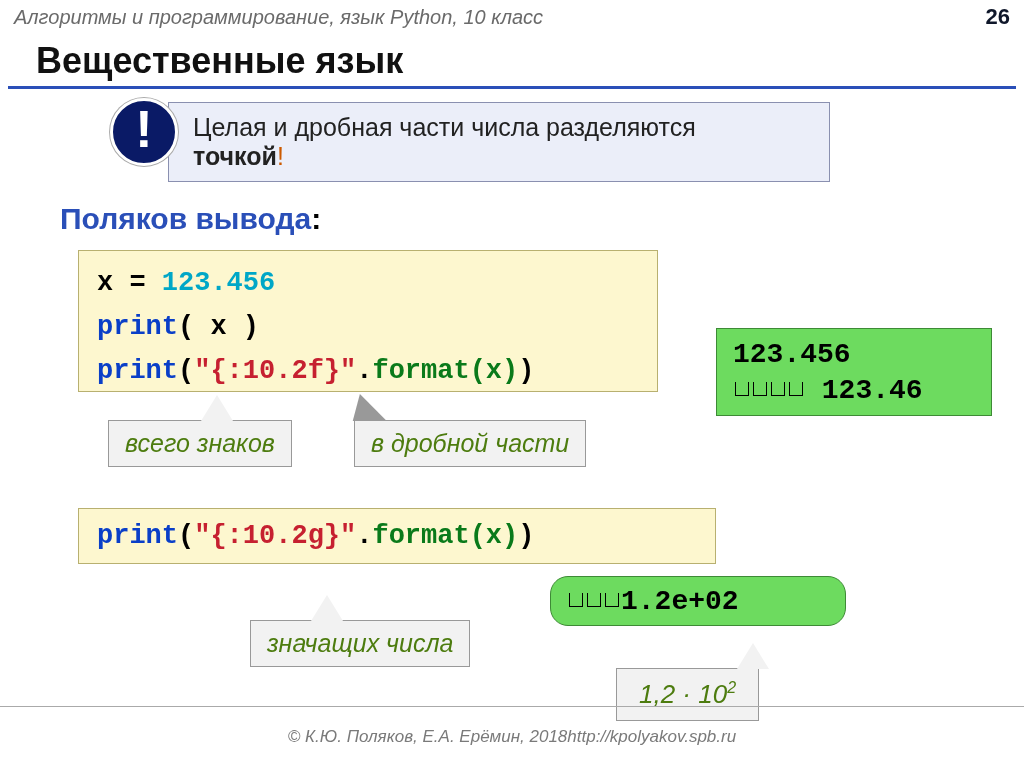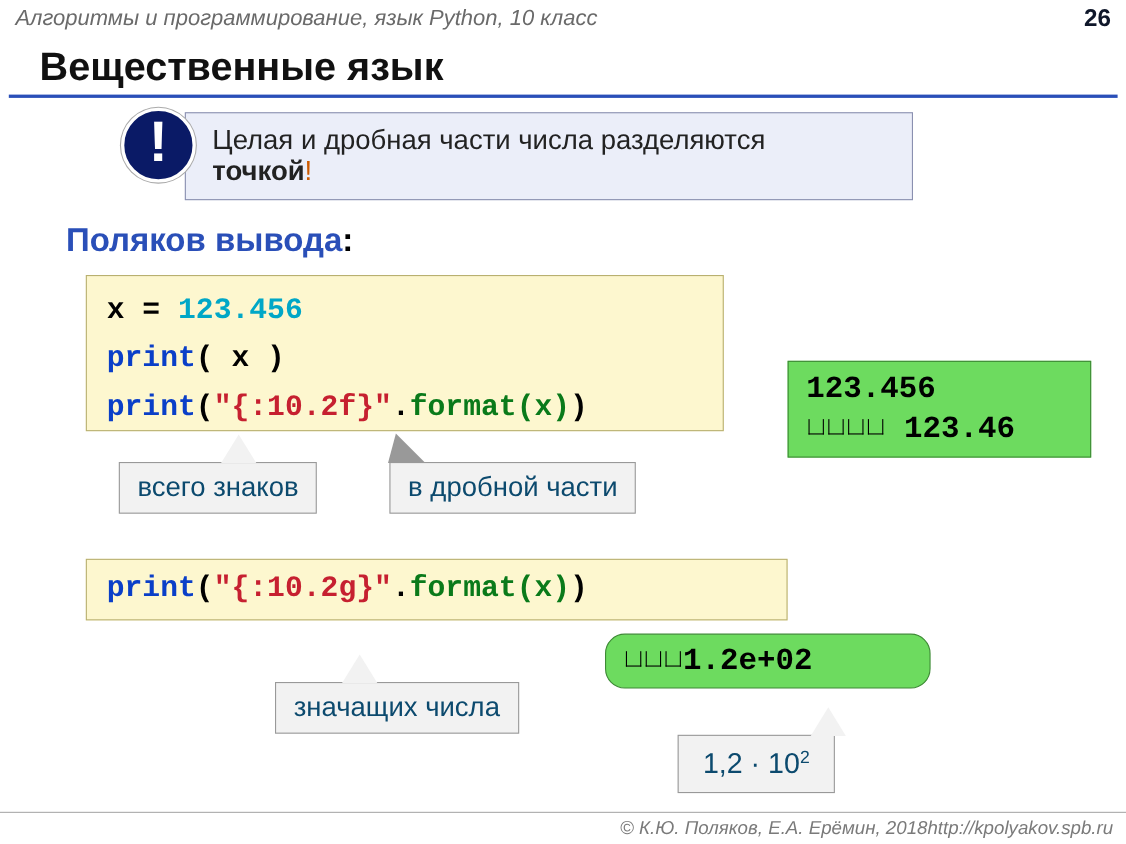--- a/index.html
+++ b/index.html
@@ -109,22 +109,23 @@
     white-space: pre;
   }
   #out1 { left: 716px; top: 304px; width: 276px; height: 88px; line-height: 36px; margin-top: 24px; }
   #out2 { left: 550px; top: 576px; width: 296px; height: 50px; line-height: 34px; border-radius: 18px; }
 
   .hint-box {
     position: absolute;
     background: #f2f2f2;
     border: 1px solid #999;
     font-size: 25px;
-    color: #0c4a6e;
+    color: #4d7c0f;
     padding: 8px 16px;
+    font-style: italic;
   }
   #hint1 { left: 108px; top: 420px; }
   #hint2 { left: 354px; top: 420px; }
   #hint3 { left: 250px; top: 620px; }
   #hint4 { left: 616px; top: 668px; font-size: 26px; padding: 10px 22px; }
   #hint4 sup { font-size: 16px; }
 
   
   .pointer {
     position: absolute;
@@ -152,23 +153,23 @@
     border-top: none;
     margin: 0 2px;
     vertical-align: 2px;
   }
 
   .footer {
     position: absolute;
     left: 0; bottom: 0;
     width: 100%;
     border-top: 1px solid #aaa;
-    padding: 4px 12px;
+    padding: 20px 12px;
     display: flex;
-    justify-content: flex-end;
+    justify-content: center;
     font-style: italic;
     color: #7a7a7a;
     font-size: 17px;
   }
 </style>
 </head>
 <body>
 
 <div class="header">
   <span>Алгоритмы и программирование, язык Python, 10 класс</span>

